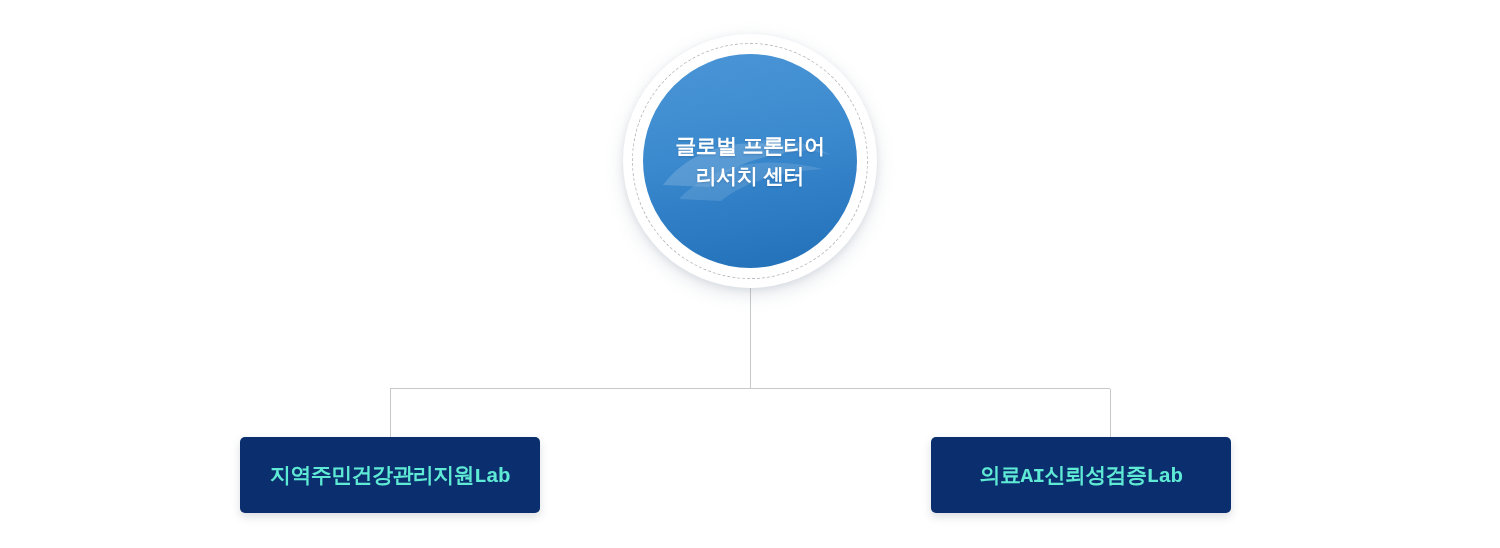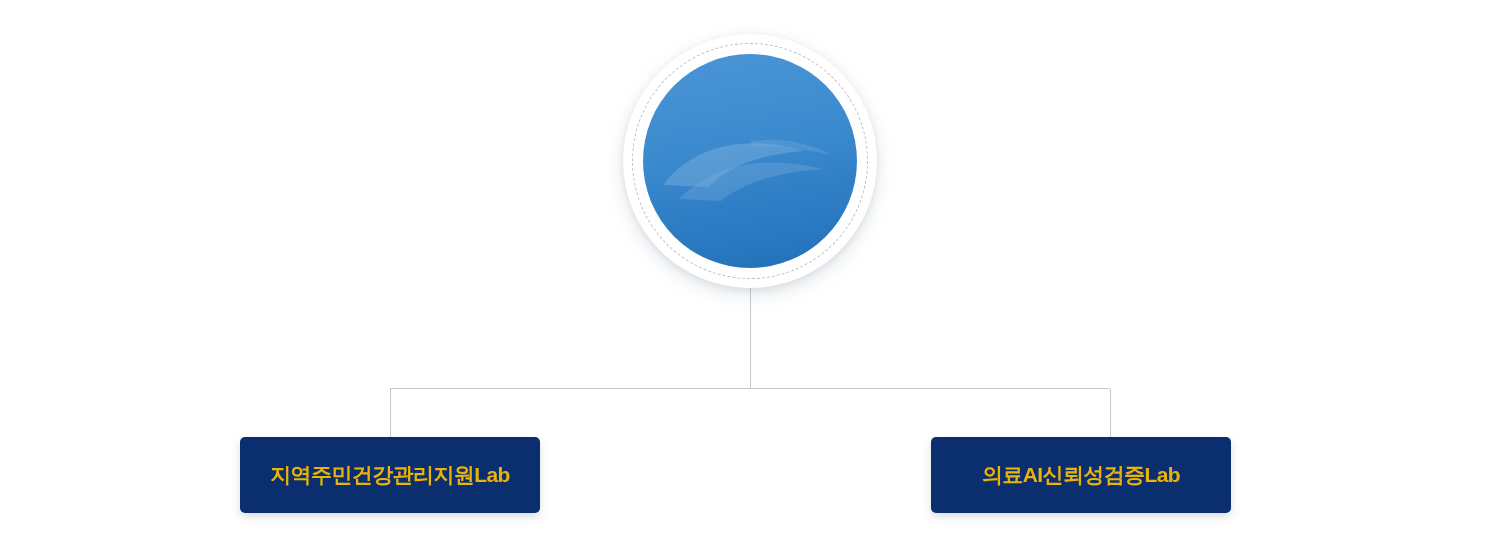--- a/index.html
+++ b/index.html
@@ -110,26 +110,27 @@
     display: flex;
     align-items: center;
     justify-content: center;
     box-shadow: 0 4px 9px rgba(90, 105, 125, 0.22);
   }
 
   .lab-box.left  { left: 240px; }
   .lab-box.right { left: 931px; }
 
   .lab-label {
-    color: #eab308;
+    color: #5eead4;
     font-size: 21px;
     font-weight: bold;
     letter-spacing: -0.6px;
     text-align: right;
     white-space: nowrap;
+    font-family: Liberation Mono, monospace;
   }
 </style>
 </head>
 <body>
 
 <div id="org-chart">
 
   <svg class="connector-layer" viewBox="0 0 1500 548" width="1500" height="548" aria-hidden="true">
     <g stroke="#c8c8c8" stroke-width="1" fill="none" shape-rendering="crispEdges">
       <line x1="750.5" y1="288" x2="750.5" y2="388.5"></line>
@@ -141,20 +142,22 @@
 
   <div class="root-node">
     <div class="root-outer-ring"></div>
     <div class="root-dashed-ring"></div>
     <div class="root-circle">
       <svg class="root-watermark" viewBox="0 0 190 90" aria-hidden="true">
         <path d="M8 60 C40 18, 96 10, 150 26 C120 28, 78 36, 54 62 Z" fill="#ffffff" opacity="0.55"></path>
         <path d="M24 74 C58 38, 112 30, 168 44 C134 46, 92 54, 66 76 Z" fill="#ffffff" opacity="0.40"></path>
         <path d="M96 16 C126 12, 156 18, 176 30 C150 24, 120 20, 96 22 Z" fill="#ffffff" opacity="0.35"></path>
       </svg>
+      <div class="root-label">글로벌 프론티어
+리서치 센터</div>
     </div>
   </div>
 
   <div class="lab-box left">
     <span class="lab-label">지역주민건강관리지원Lab</span>
   </div>
 
   <div class="lab-box right">
     <span class="lab-label">의료AI신뢰성검증Lab</span>
   </div>

